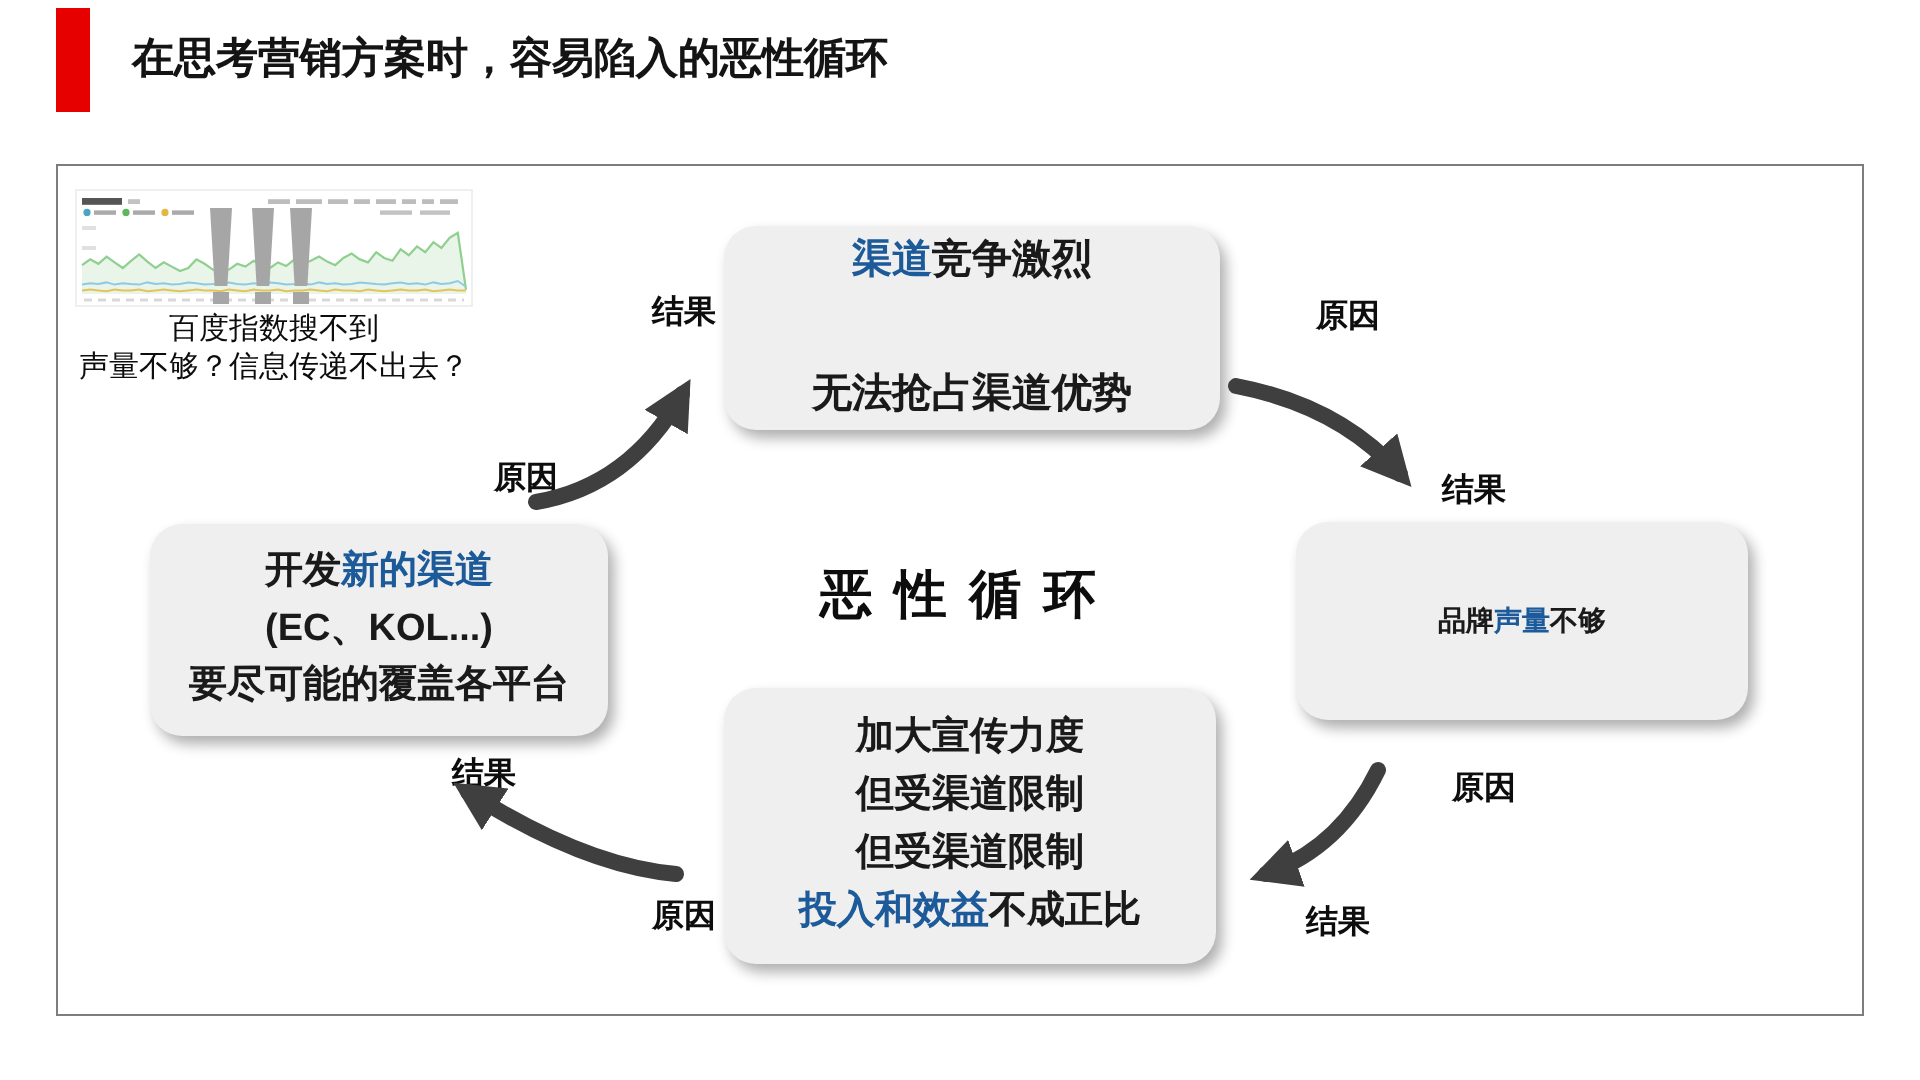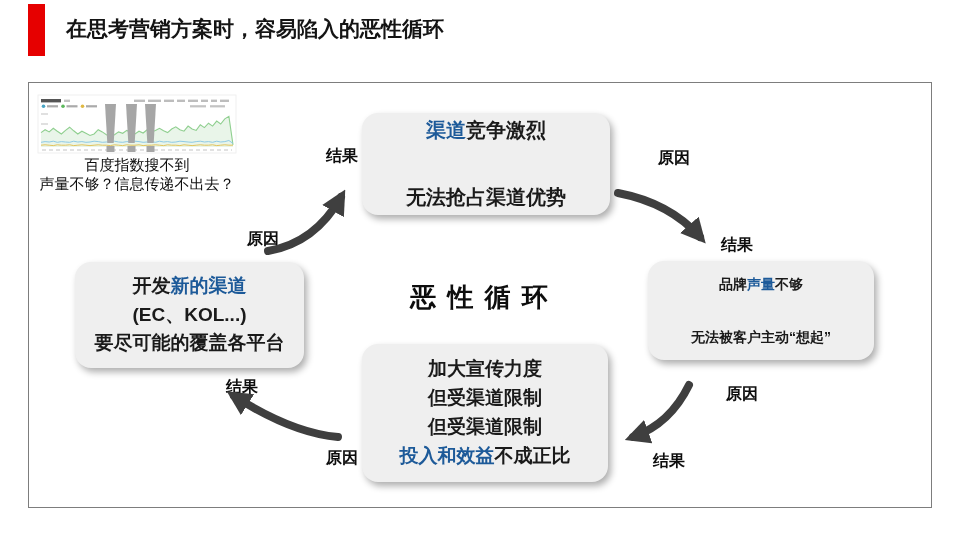--- a/index.html
+++ b/index.html
@@ -106,21 +106,20 @@
     <div>声量不够？信息传递不出去？</div>
   </div>
 
   <div class="node" id="node-top">
     <div><span class="em">渠道</span><span>竞争激烈</span></div>
     <div>无法抢占渠道优势</div>
   </div>
 
   <div class="node" id="node-right">
     <div><span>品牌</span><span class="em">声量</span><span>不够</span></div>
-    <div>无法被客户主动“想起”</div>
   </div>
 
   <div class="node" id="node-bottom">
     <div>加大宣传力度</div>
     <div>但受渠道限制</div>
     <div>但受渠道限制</div>
     <div><span class="em">投入和效益</span><span>不成正比</span></div>
   </div>
 
   <div class="node" id="node-left">

